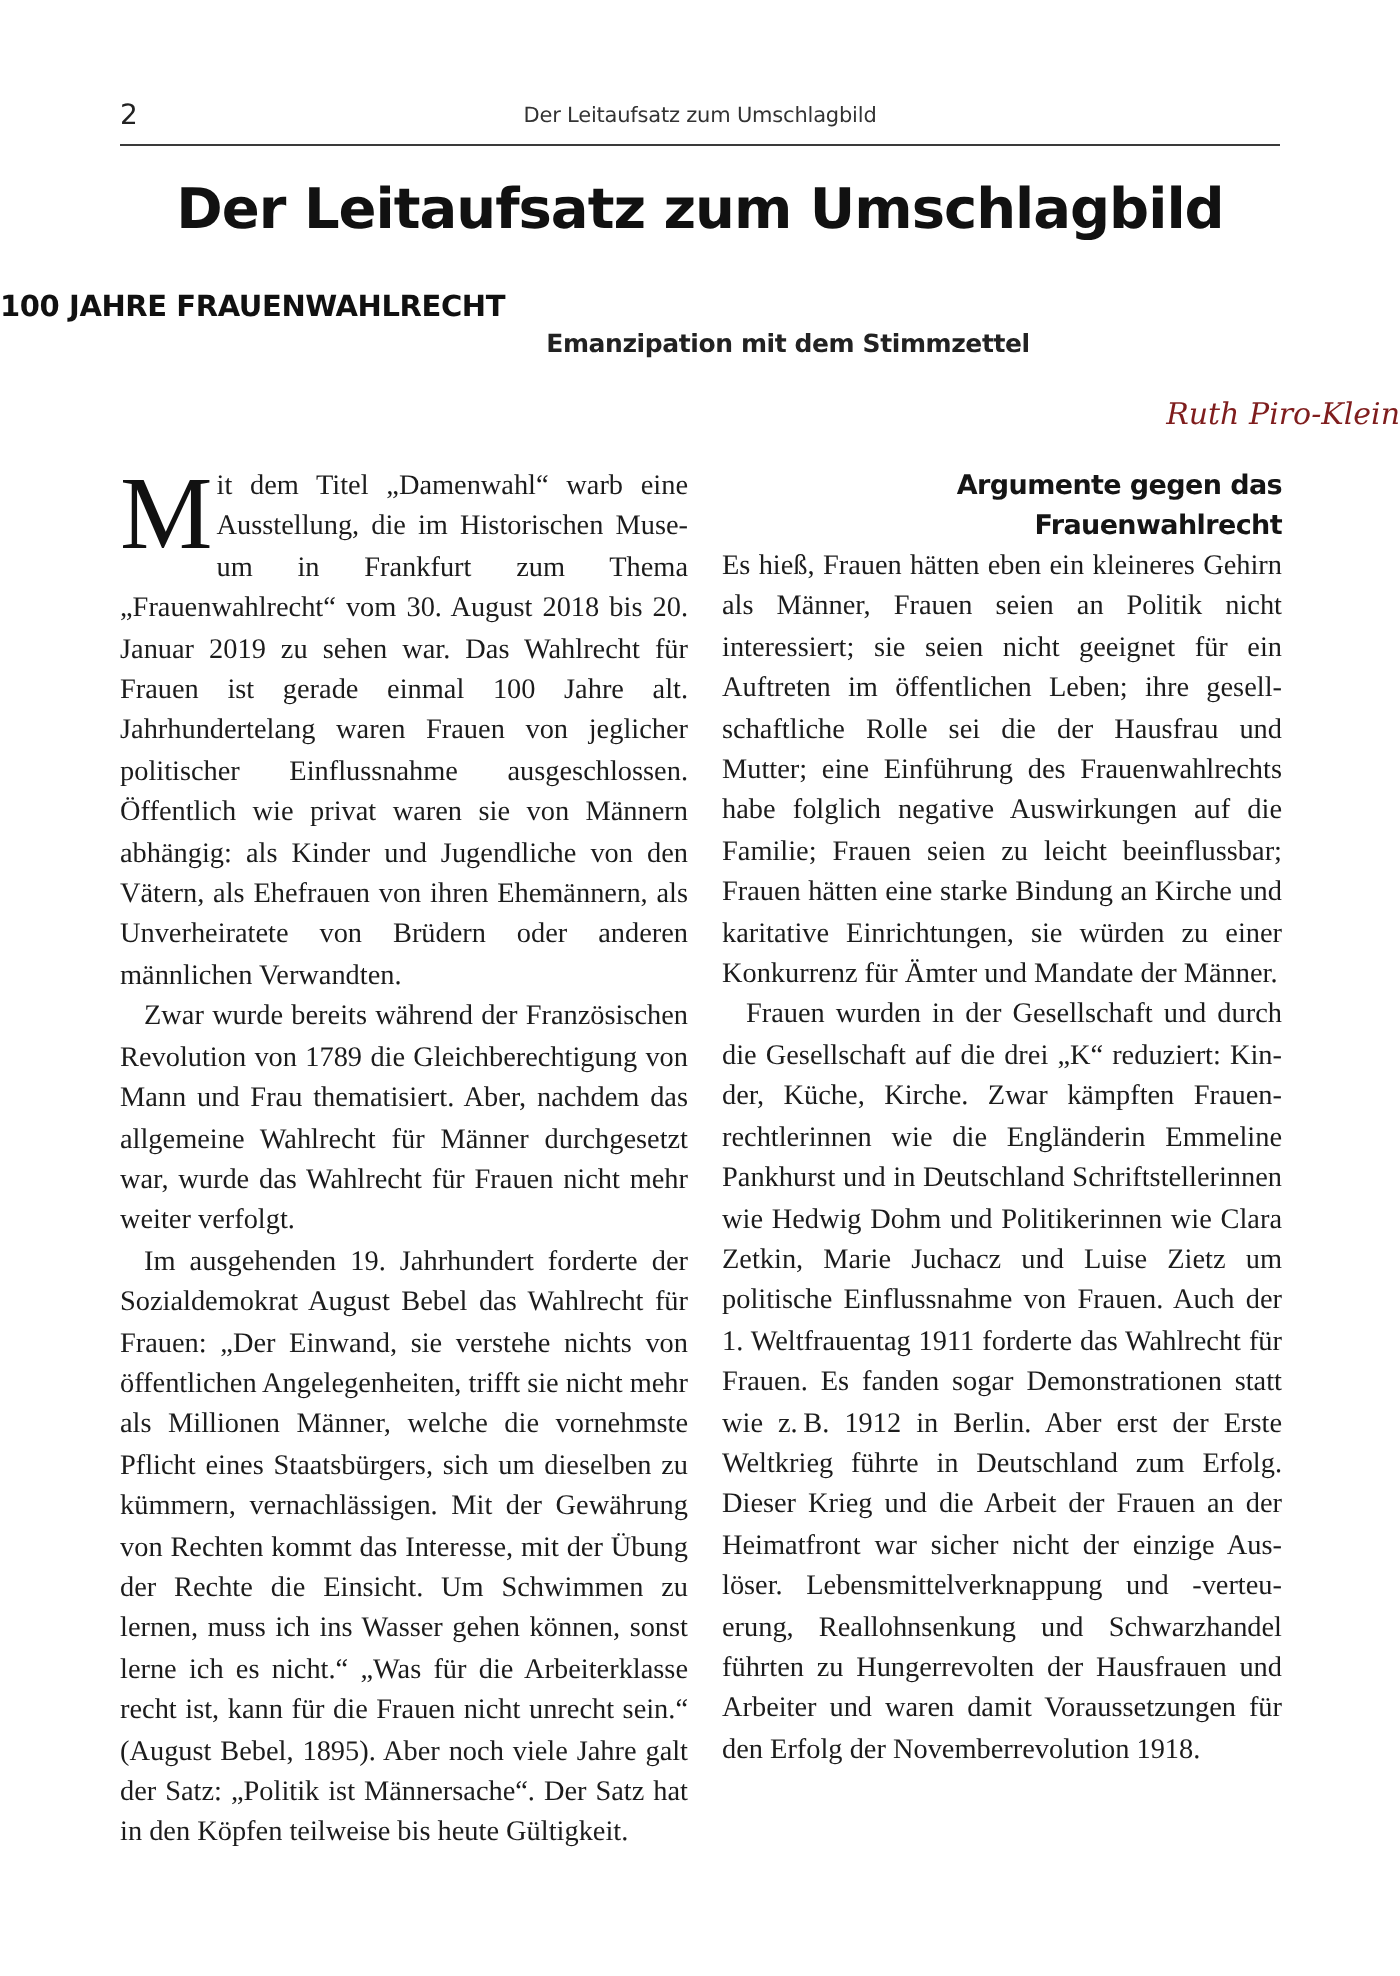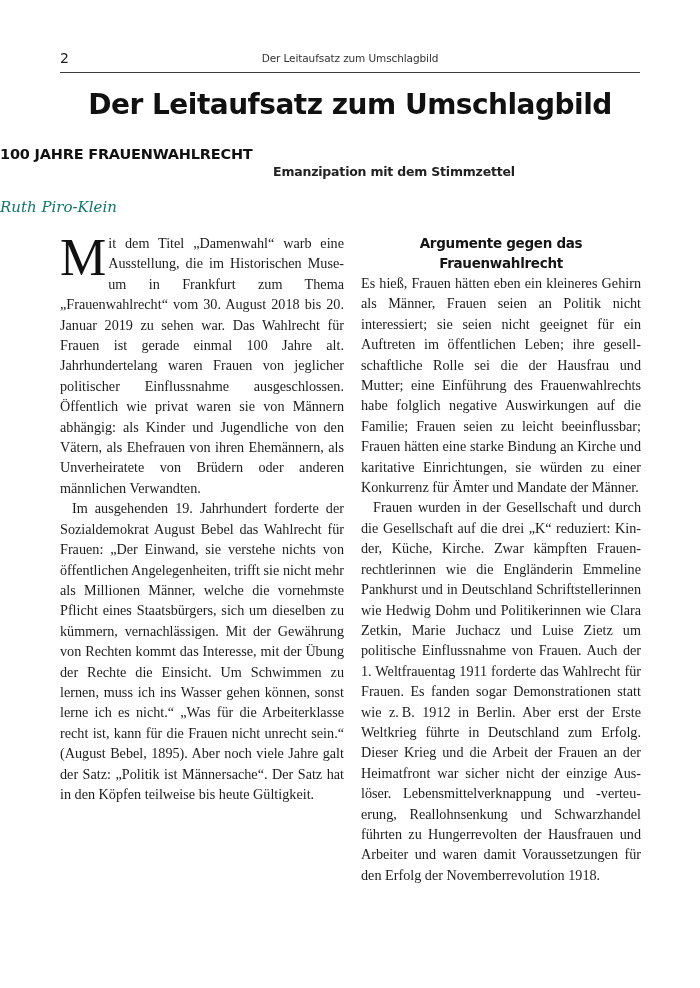--- a/index.html
+++ b/index.html
@@ -77,25 +77,25 @@
     font-weight: bold;
     color: #222;
     letter-spacing: -0.2px;
     padding-left: 44px;
   }
   .author {
     position: absolute;
     left: 0;
     width: 700px;
     top: 198px;
-    text-align: left;
+    text-align: right;
     font-family: "DejaVu Serif", serif;
     font-style: italic;
     font-size: 15px;
-    color: #0f766e;
+    color: #7f1d1d;
   }
   .column {
     position: absolute;
     top: 233px;
     width: 284px;
     font-family: "Liberation Serif", serif;
     font-size: 14.2px;
     line-height: 20.4px;
     color: #1c1c1c;
     text-align: justify;
@@ -118,38 +118,39 @@
     color: #111;
   }
   .section-heading {
     font-family: "DejaVu Sans", sans-serif;
     font-weight: bold;
     font-size: 13.5px;
     line-height: 20px;
     margin: 0;
     color: #151515;
     letter-spacing: -0.3px;
-    text-align: center;
+    text-align: right;
   }
 </style>
 </head>
 <body>
 
 <div class="running-head">
   <span class="page-number">2</span>
   <div class="running-title">Der Leitaufsatz zum Umschlagbild</div>
 </div>
 
 <h1 class="title" style="margin:0;">Der Leitaufsatz zum Umschlagbild</h1>
 <div class="subtitle">100 JAHRE FRAUENWAHLRECHT</div>
 <div class="subsubtitle">Emanzipation mit dem Stimmzettel</div>
 <div class="author">Ruth Piro-Klein</div>
 
 <div class="column col-left">
   <p class="noindent"><span class="dropcap">M</span><span>it dem Titel „Damenwahl“ warb eine Ausstellung, die im Historischen Muse­um in Frankfurt zum Thema „Frauenwahlrecht“ vom 30. August 2018 bis 20. Januar 2019 zu sehen war. Das Wahlrecht für Frauen ist gerade einmal 100 Jahre alt. Jahrhundertelang waren Frauen von jeglicher politischer Einflussnah­me ausgeschlossen. Öffentlich wie privat wa­ren sie von Männern abhängig: als Kinder und Jugendliche von den Vätern, als Ehefrauen von ihren Ehemännern, als Unverheiratete von Brü­dern oder anderen männlichen Verwandten.</span></p>
+  <p>Zwar wurde bereits während der Französi­schen Revolution von 1789 die Gleichberech­tigung von Mann und Frau thematisiert. Aber, nachdem das allgemeine Wahlrecht für Män­ner durchgesetzt war, wurde das Wahlrecht für Frauen nicht mehr weiter verfolgt.</p>
   <p>Im ausgehenden 19. Jahrhundert forderte der Sozialdemokrat August Bebel das Wahlrecht für Frauen: „Der Einwand, sie verstehe nichts von öffentlichen Angelegenheiten, trifft sie nicht mehr als Millionen Männer, welche die vornehmste Pflicht eines Staatsbürgers, sich um dieselben zu kümmern, vernachlässigen. Mit der Gewährung von Rechten kommt das Interesse, mit der Übung der Rechte die Ein­sicht. Um Schwimmen zu lernen, muss ich ins Wasser gehen können, sonst lerne ich es nicht.“ „Was für die Arbeiterklasse recht ist, kann für die Frauen nicht unrecht sein.“ (August Bebel, 1895). Aber noch viele Jahre galt der Satz: „Po­litik ist Männersache“. Der Satz hat in den Köp­fen teilweise bis heute Gültigkeit.</p>
 </div>
 
 <div class="column col-right">
   <h2 class="section-heading">Argumente gegen das Frauenwahlrecht</h2>
   <p class="noindent">Es hieß, Frauen hätten eben ein kleineres Ge­hirn als Männer, Frauen seien an Politik nicht interessiert; sie seien nicht geeignet für ein Auftreten im öffentlichen Leben; ihre gesell­schaftliche Rolle sei die der Hausfrau und Mutter; eine Einführung des Frauenwahl­rechts habe folglich negative Auswirkungen auf die Familie; Frauen seien zu leicht beein­flussbar; Frauen hätten eine starke Bindung an Kirche und karitative Einrichtungen, sie würden zu einer Konkurrenz für Ämter und Mandate der Männer.</p>
   <p>Frauen wurden in der Gesellschaft und durch die Gesellschaft auf die drei „K“ reduziert: Kin­der, Küche, Kirche. Zwar kämpften Frauen­rechtlerinnen wie die Engländerin Emmeline Pankhurst und in Deutschland Schriftstellerin­nen wie Hedwig Dohm und Politikerinnen wie Clara Zetkin, Marie Juchacz und Luise Zietz um politische Einflussnahme von Frauen. Auch der 1. Weltfrauentag 1911 forderte das Wahlrecht für Frauen. Es fanden sogar Demonstrationen statt wie z. B. 1912 in Berlin. Aber erst der Ers­te Weltkrieg führte in Deutschland zum Erfolg. Dieser Krieg und die Arbeit der Frauen an der Heimatfront war sicher nicht der einzige Aus­löser. Lebensmittelverknappung und -verteu­erung, Reallohnsenkung und Schwarzhandel führten zu Hungerrevolten der Hausfrauen und Arbeiter und waren damit Voraussetzungen für den Erfolg der Novemberrevolution 1918.</p>
 </div>
 
 </body></html>

